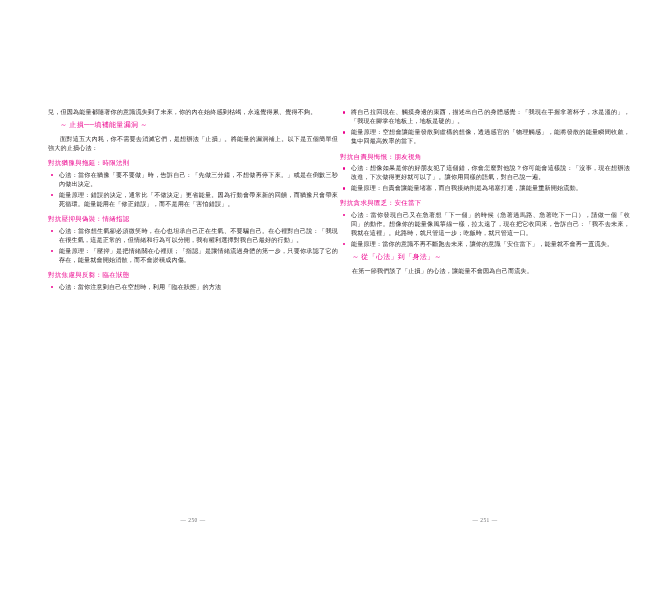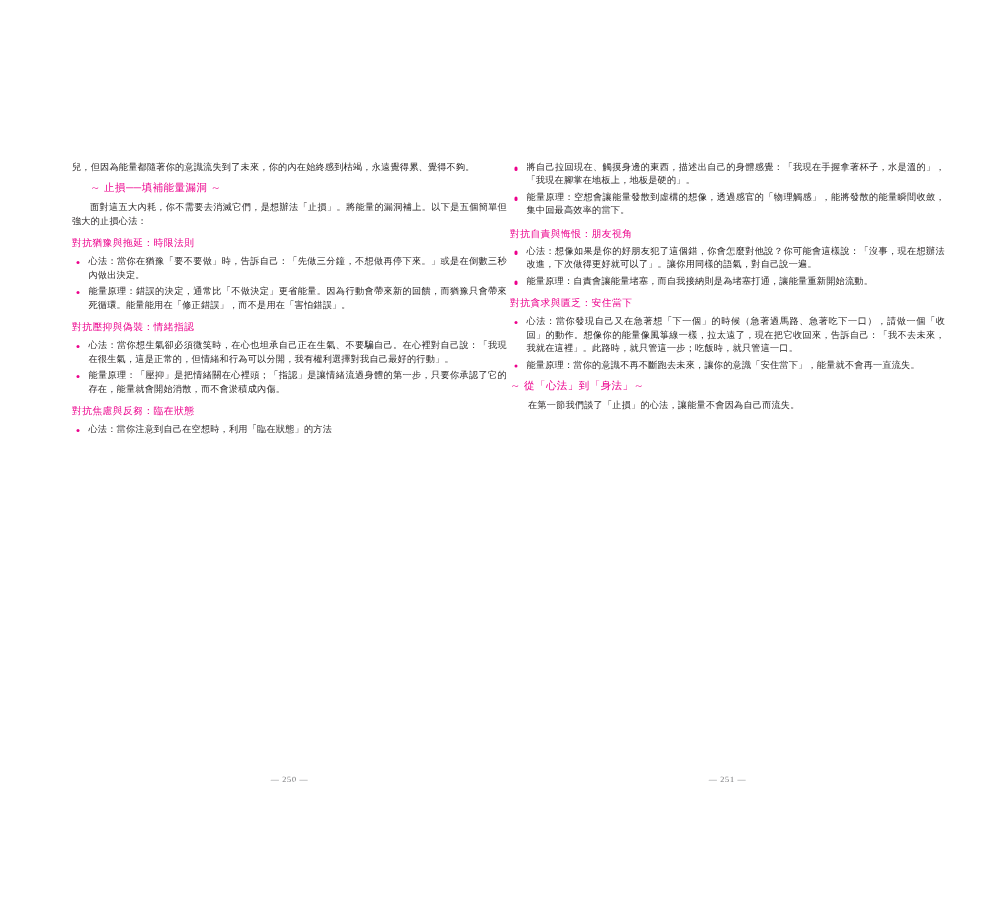--- a/index.html
+++ b/index.html
@@ -132,21 +132,21 @@
       <li><span class="dot"></span><span>心法：想像如果是你的好朋友犯了這個錯，你會怎麼對他說？你可能會這樣說：「沒事，現在想辦法改進，下次做得更好就可以了」。讓你用同樣的語氣，對自己說一遍。</span></li>
       <li><span class="dot"></span><span>能量原理：自責會讓能量堵塞，而自我接納則是為堵塞打通，讓能量重新開始流動。</span></li>
     </ul>
 
     <div class="h-sub">對抗貪求與匱乏：安住當下</div>
     <ul class="bullets">
       <li><span class="dot"></span><span>心法：當你發現自己又在急著想「下一個」的時候（急著過馬路、急著吃下一口），請做一個「收回」的動作。想像你的能量像風箏線一樣，拉太遠了，現在把它收回來，告訴自己：「我不去未來，我就在這裡」。此路時，就只管這一步；吃飯時，就只管這一口。</span></li>
       <li><span class="dot"></span><span>能量原理：當你的意識不再不斷跑去未來，讓你的意識「安住當下」，能量就不會再一直流失。</span></li>
     </ul>
 
-    <div class="h-section" style="margin-left:0;">～ 從「心法」到「身法」～</div>
+    <div class="h-section" style="margin-left:12px;">～ 從「心法」到「身法」～</div>
 
     <p class="indent">在第一節我們談了「止損」的心法，讓能量不會因為自己而流失。</p>
 
   </div>
 
   <div class="folio folio-right">— 251 —</div>
 
 </div>
 
 </body></html>

